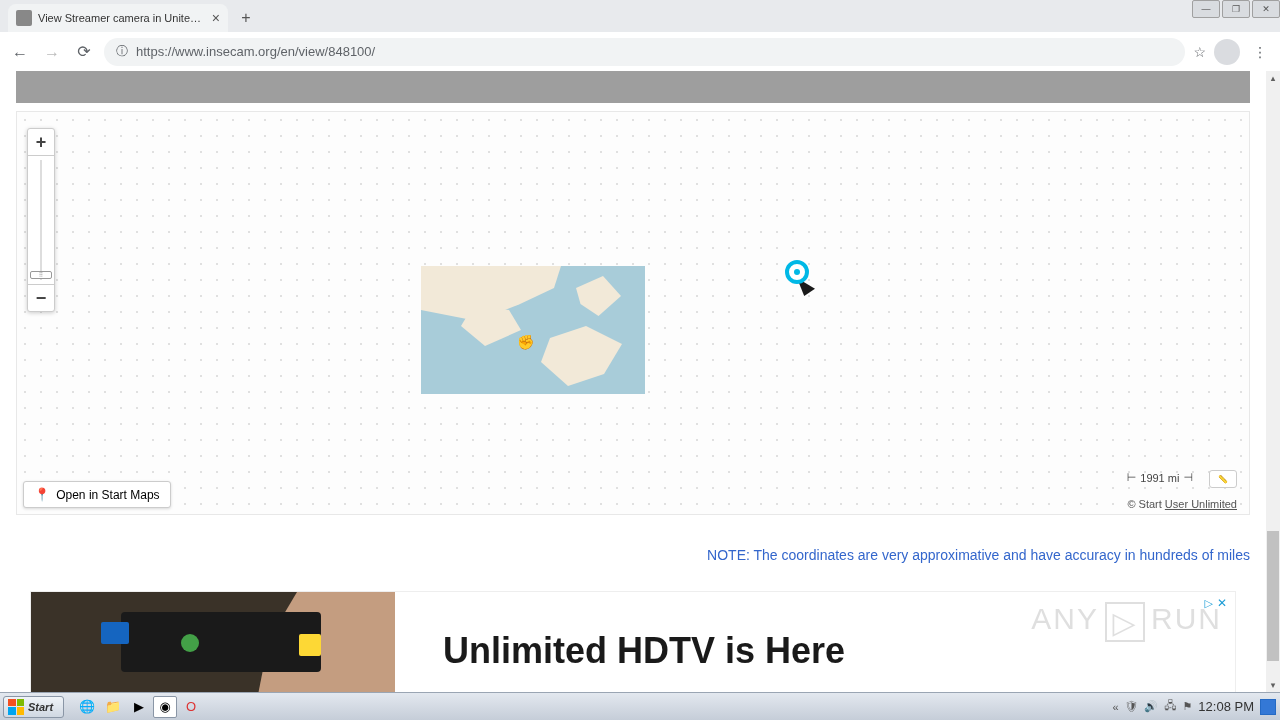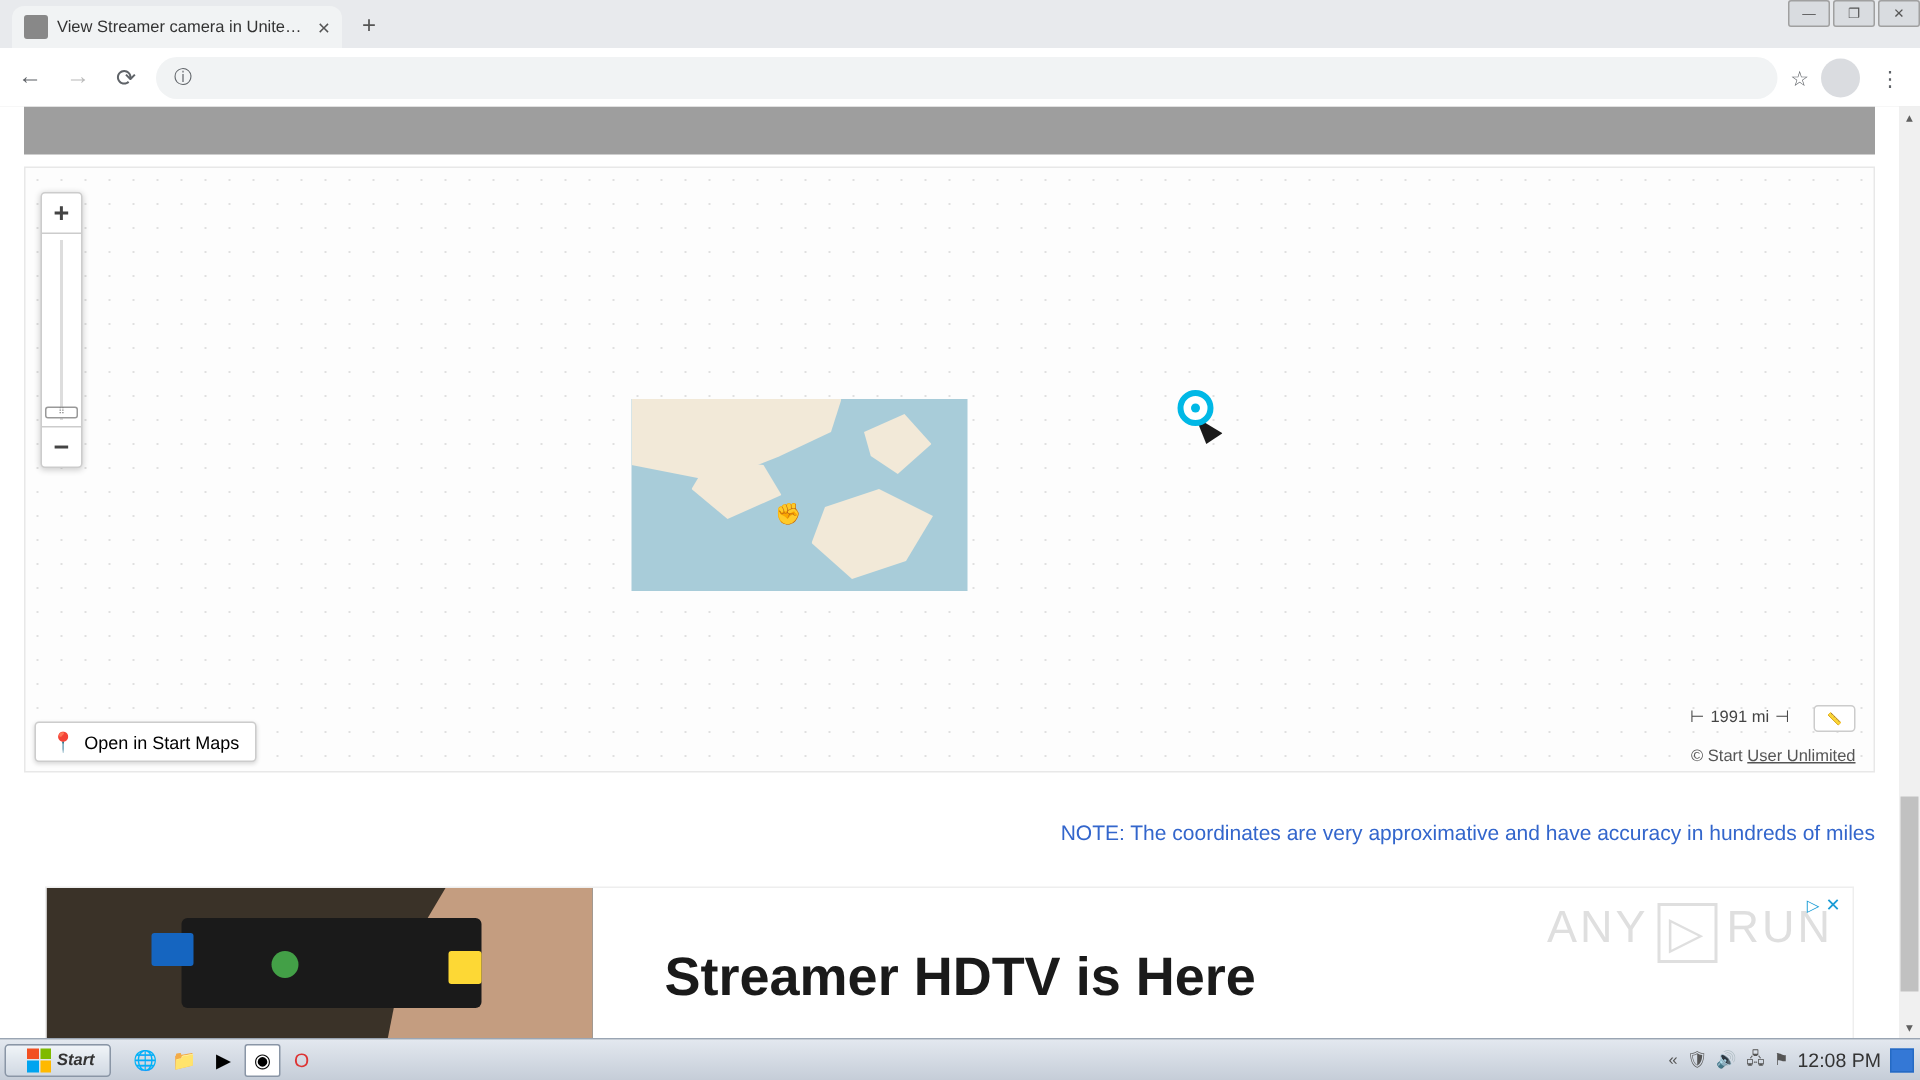--- a/index.html
+++ b/index.html
@@ -78,21 +78,21 @@
 .ad-text { flex: 1; display: flex; align-items: center; padding-left: 48px; }
 .ad-headline { font-size: 36px; font-weight: bold; color: #1a1a1a; }
 .ad-badge { position: absolute; right: 8px; top: 4px; font-size: 11px; color: #1a9cd6; display: flex; gap: 4px; align-items: center; }
 .ad-close-x { color: #1a9cd6; font-size: 12px; cursor: pointer; }
 
 .watermark { position: absolute; right: 44px; bottom: 50px; font-size: 30px; font-weight: 400; color: rgba(128,128,128,0.25); letter-spacing: 2px; display: flex; align-items: flex-start; gap: 6px; pointer-events: none; }
 .watermark-play { width: 40px; height: 40px; border: 2px solid rgba(128,128,128,0.25); display: flex; align-items: center; justify-content: center; }
 
 
 .taskbar { position: absolute; bottom: 0; left: 0; right: 0; height: 28px; background: linear-gradient(#e3e8ef, #c5cdd8); border-top: 1px solid #9aa5b3; display: flex; align-items: center; }
-.start-btn { height: 22px; margin: 0 3px; padding: 0 10px 0 14px; background: linear-gradient(#f0f4f8, #d0d8e2); border: 1px solid #8a96a6; border-radius: 3px; display: flex; align-items: center; gap: 4px; font-size: 11px; font-weight: bold; color: #333; font-style: italic; }
+.start-btn { height: 22px; margin: 0 3px; padding: 0 10px 0 4px; background: linear-gradient(#f0f4f8, #d0d8e2); border: 1px solid #8a96a6; border-radius: 3px; display: flex; align-items: center; gap: 4px; font-size: 11px; font-weight: bold; color: #333; font-style: italic; }
 .start-logo { width: 16px; height: 16px; display: grid; grid-template-columns: 1fr 1fr; grid-template-rows: 1fr 1fr; gap: 1px; }
 .start-logo > div:nth-child(1) { background: #f25022; }
 .start-logo > div:nth-child(2) { background: #7fba00; }
 .start-logo > div:nth-child(3) { background: #00a4ef; }
 .start-logo > div:nth-child(4) { background: #ffb900; }
 .task-icons { display: flex; gap: 2px; margin-left: 8px; }
 .task-icon { width: 24px; height: 22px; border: 1px solid transparent; border-radius: 2px; display: flex; align-items: center; justify-content: center; font-size: 13px; }
 .task-icon.active { background: #fff; border-color: #8a96a6; }
 .tray { margin-left: auto; display: flex; align-items: center; gap: 6px; padding-right: 4px; font-size: 11px; color: #333; }
 .tray-icon { font-size: 11px; color: #555; }
@@ -115,20 +115,21 @@
       <div class="win-btn">❐</div>
       <div class="win-btn">✕</div>
     </div>
   </div>
   <div class="toolbar">
     <div class="nav-btn">←</div>
     <div class="nav-btn disabled">→</div>
     <div class="nav-btn">⟳</div>
     <div class="address-bar">
       <span class="secure-icon">ⓘ</span>
+      <span class="url-text">https://www.insecam.org/en/view/848100/</span>
     </div>
     <span class="star-icon">☆</span>
     <div class="profile-btn"></div>
     <div class="menu-btn">⋮</div>
   </div>
 </div>
 
 <div class="page-viewport">
   <div class="gray-banner"></div>
 
@@ -177,21 +178,21 @@
 
   <div class="ad-container">
     <div class="ad-image">
       <div class="ad-hand"></div>
       <div class="ad-device"></div>
       <div class="ad-port blue"></div>
       <div class="ad-port green"></div>
       <div class="ad-port yellow"></div>
     </div>
     <div class="ad-text">
-      <div class="ad-headline">Streamer HDTV is Here</div>
+      <div class="ad-headline">Unlimited HDTV is Here</div>
     </div>
     <div class="ad-badge">
       <span>▷</span>
       <span class="ad-close-x">✕</span>
     </div>
   </div>
 
   <div class="watermark">
     <span>ANY</span>
     <span class="watermark-play">▷</span>

